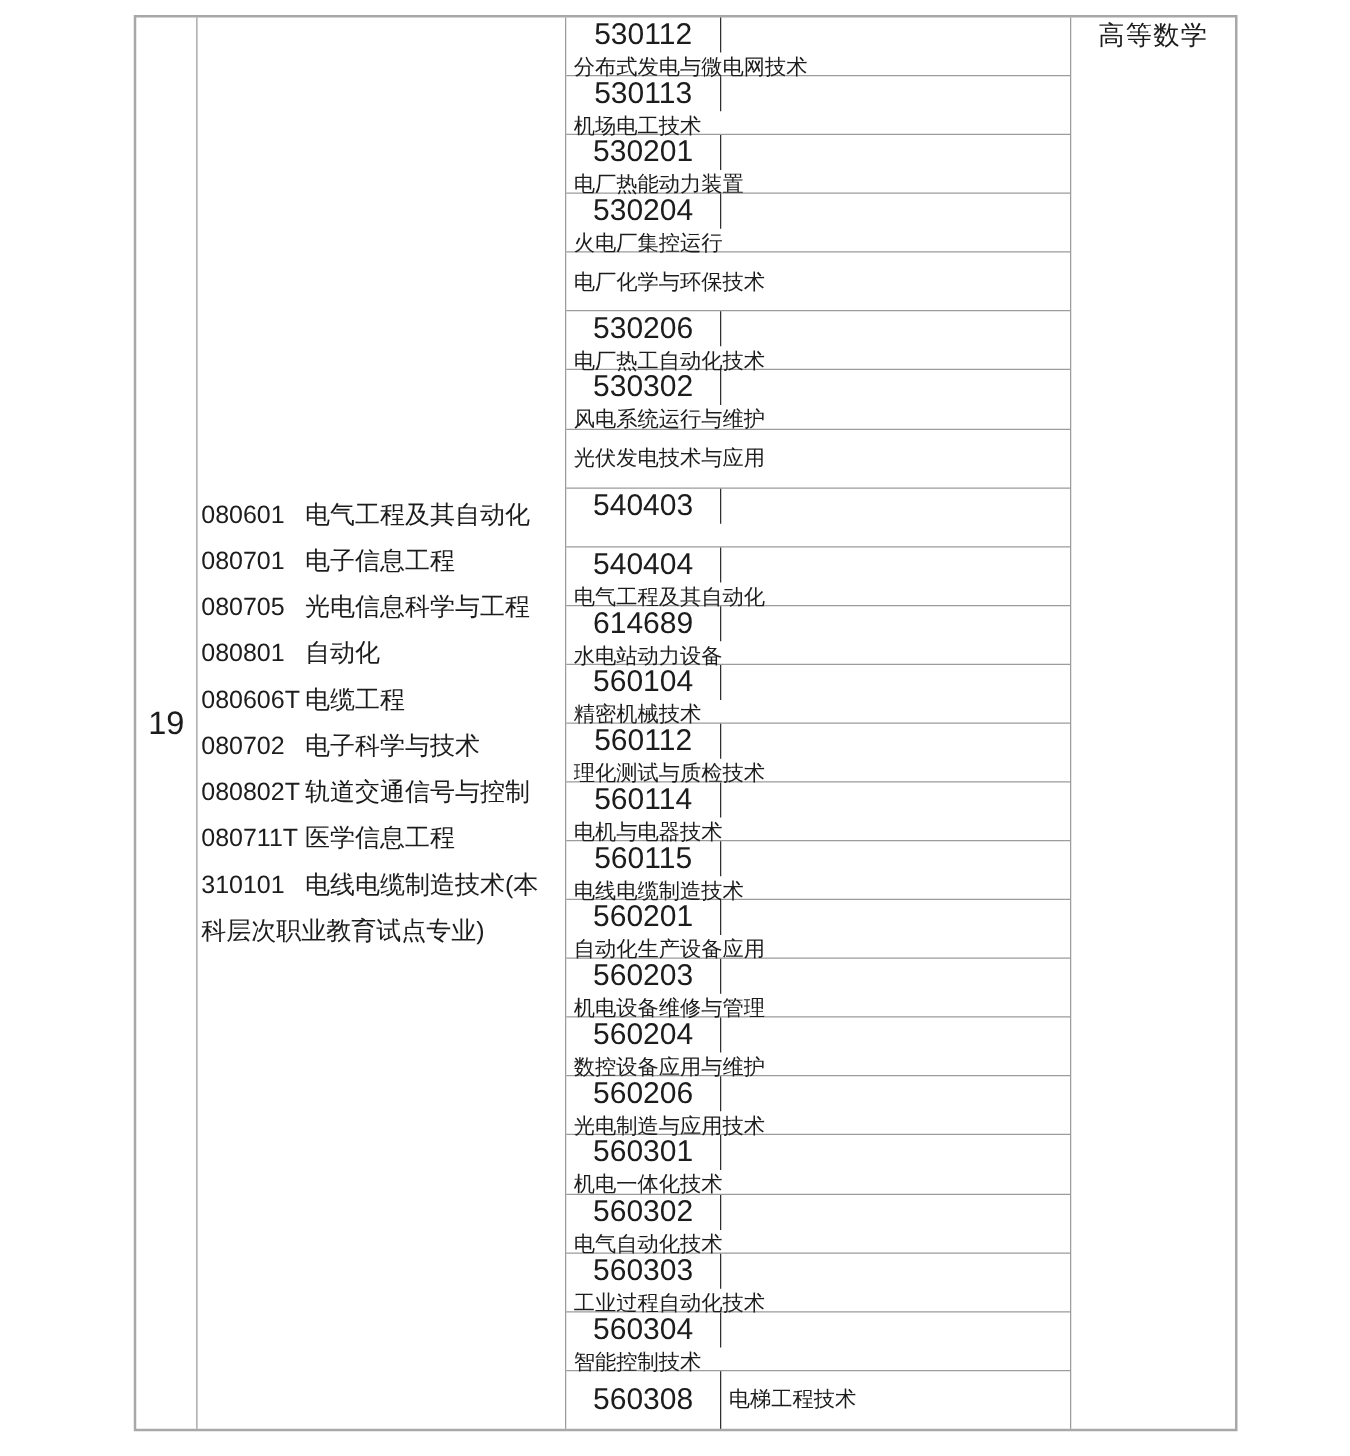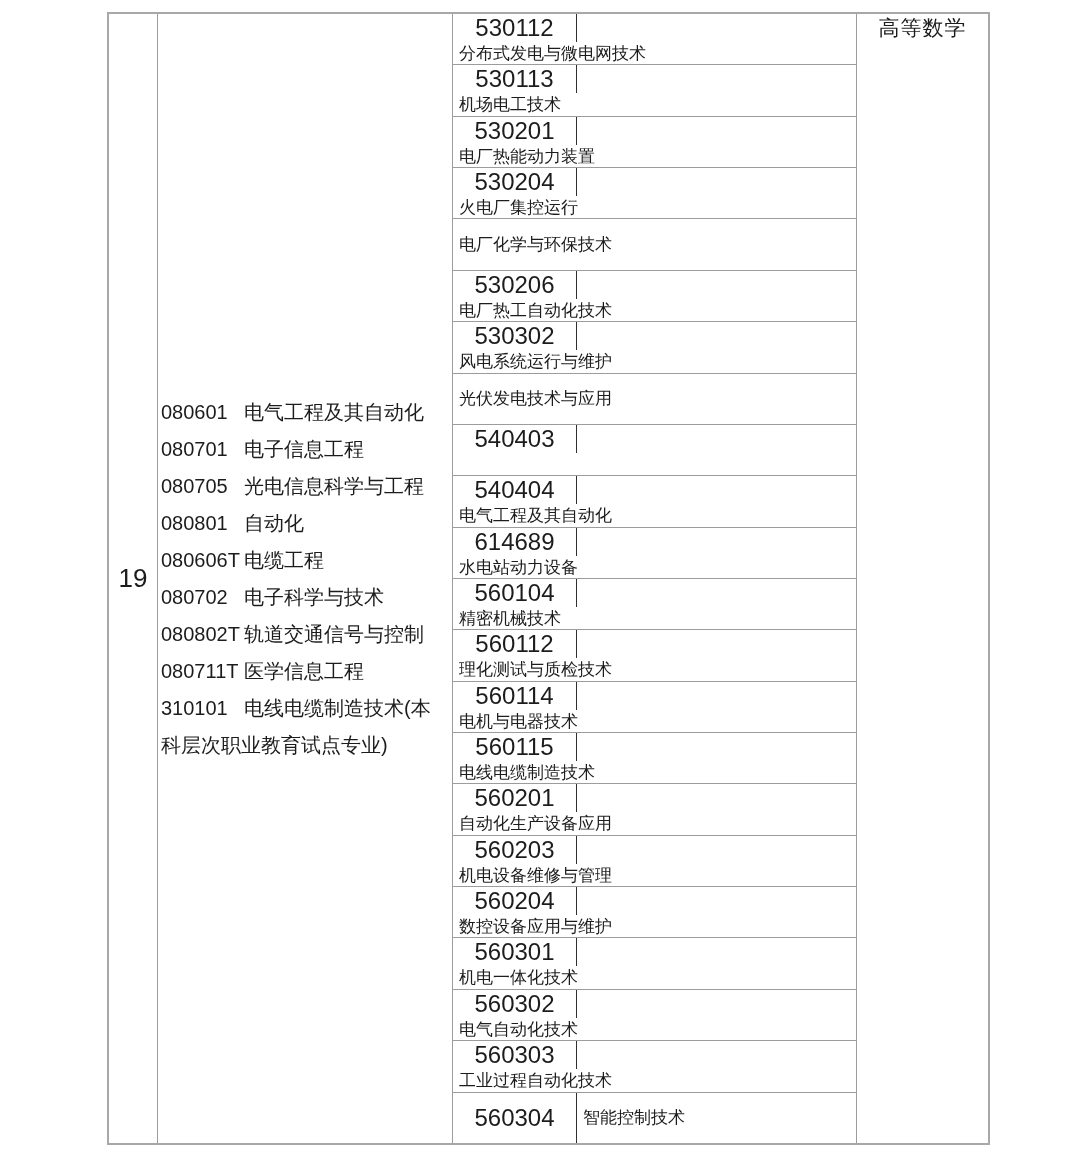--- a/index.html
+++ b/index.html
@@ -201,20 +201,24 @@
   <div class="spec-row">
     <div class="spec-code">560203</div>
     <div class="spec-name">机电设备维修与管理</div>
   </div>
 
   <div class="spec-row">
     <div class="spec-code">560204</div>
     <div class="spec-name">数控设备应用与维护</div>
   </div>
 
+  <div class="spec-row">
+    <div class="spec-code">560206</div>
+    <div class="spec-name">光电制造与应用技术</div>
+  </div>
 
   <div class="spec-row">
     <div class="spec-code">560301</div>
     <div class="spec-name">机电一体化技术</div>
   </div>
 
   <div class="spec-row">
     <div class="spec-code">560302</div>
     <div class="spec-name">电气自动化技术</div>
   </div>
@@ -222,20 +226,24 @@
   <div class="spec-row">
     <div class="spec-code">560303</div>
     <div class="spec-name">工业过程自动化技术</div>
   </div>
 
   <div class="spec-row">
     <div class="spec-code">560304</div>
     <div class="spec-name">智能控制技术</div>
   </div>
 
+  <div class="spec-row">
+    <div class="spec-code">560308</div>
+    <div class="spec-name">电梯工程技术</div>
+  </div>
 </div>
 
     <div class="col-subject">
       <span>高等数学</span>
     </div>
 
   </div>
 </div>
 
 </body></html>

